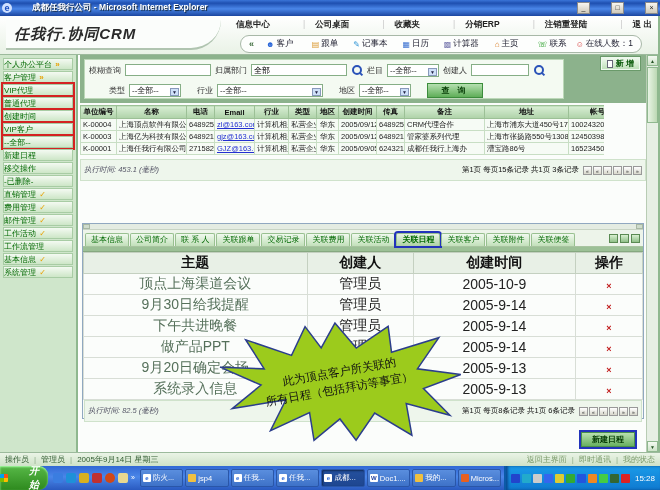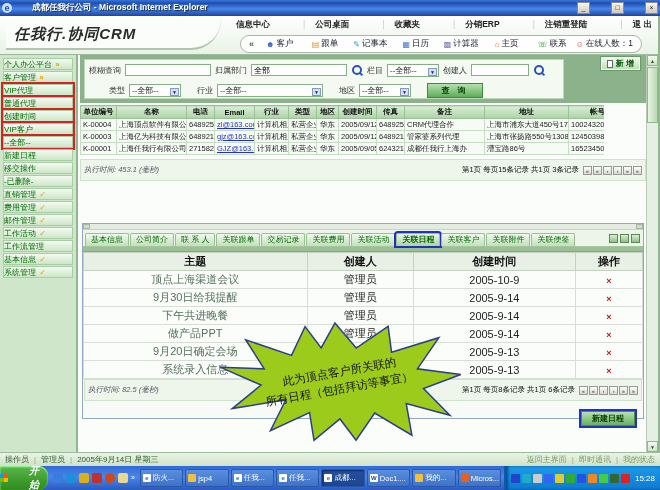--- a/index.html
+++ b/index.html
@@ -110,21 +110,21 @@
   .panel-scroll i{position:absolute;top:0;width:7px;height:5px;background:#cfdccc;border:1px solid #a8b8a4}
   .panel-scroll i.l{left:0}.panel-scroll i.r{right:0}
   .tabs{height:17px;display:flex;align-items:flex-end;gap:1px;padding:1px 2px 0;
     background:#edf4ea;border-bottom:1px solid #a8c4a0;position:relative}
   .tab{height:13px;line-height:12px;padding:0 5px;font-size:8px;color:#046a04;white-space:nowrap;
     background:linear-gradient(#f0f9ee,#c2e0ba);border:1px solid #98c090;border-bottom:none;border-radius:2px 2px 0 0}
   .tab.active{outline:2px solid #2233bb;font-weight:bold;background:linear-gradient(#e8f4e4,#aed2a4)}
   .panel-btns{position:absolute;right:3px;top:4px;display:flex;gap:2px}
   .panel-btns span{width:9px;height:9px;background:linear-gradient(#d8f0d0,#90c088);border:1px solid #5a8a52}
   .green-strip{height:5px;background:#9cc096;border-bottom:1px solid #86a880}
-  .sched{width:100%;border-collapse:collapse;table-layout:fixed;font-size:11px}
+  .sched{width:100%;border-collapse:collapse;table-layout:fixed;font-size:14px}
   .sched th{height:13px;background:#e8f0e6;border:1px solid #c4d0c0;font-weight:bold;color:#111}
   .sched td{height:14px;border:1px solid #d8ded6;text-align:center;background:#fbfdfb;color:#222;
     overflow:hidden;white-space:nowrap}
   .lnk{color:#55705a;}
   .delx::after{content:"×";color:#c01818;font-weight:bold;font-size:9px}
   .newsched{display:block;margin:10px 8px 0 auto;width:54px;height:15px;
     background:linear-gradient(#b8e0b0,#68b060);border:1px solid #4a904a;outline:2px solid #2233bb;
     font-size:8px;color:#053c05;font-weight:bold;text-align:center;line-height:14px}
 
   

